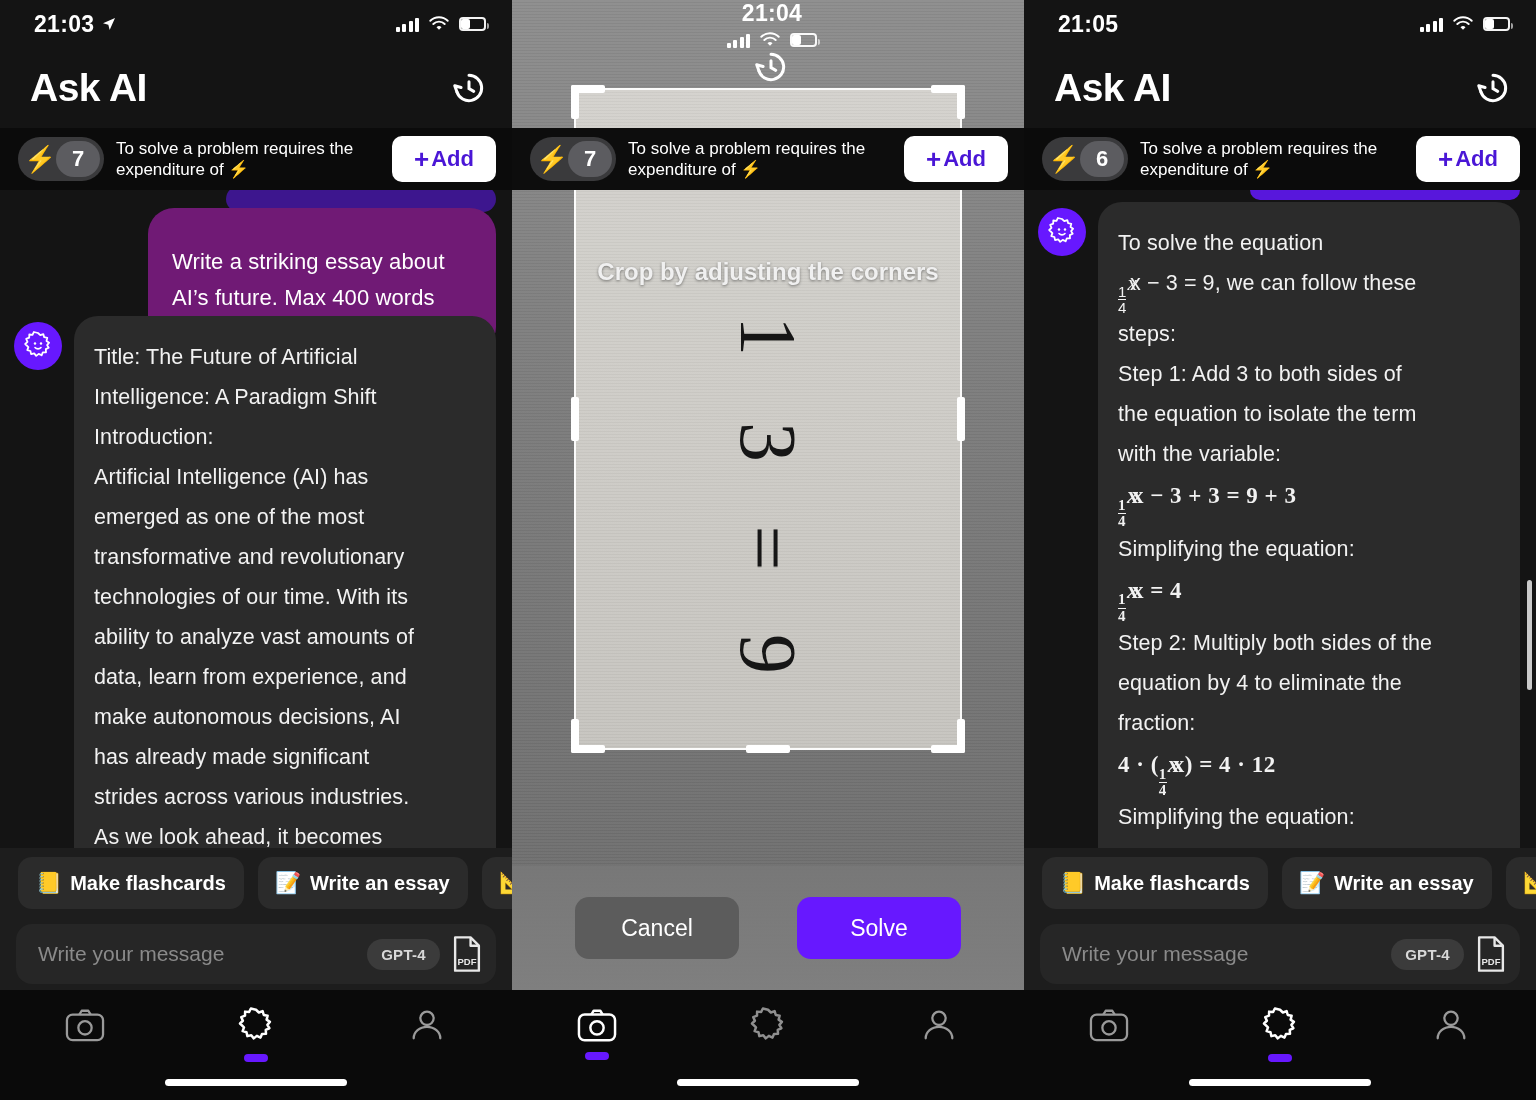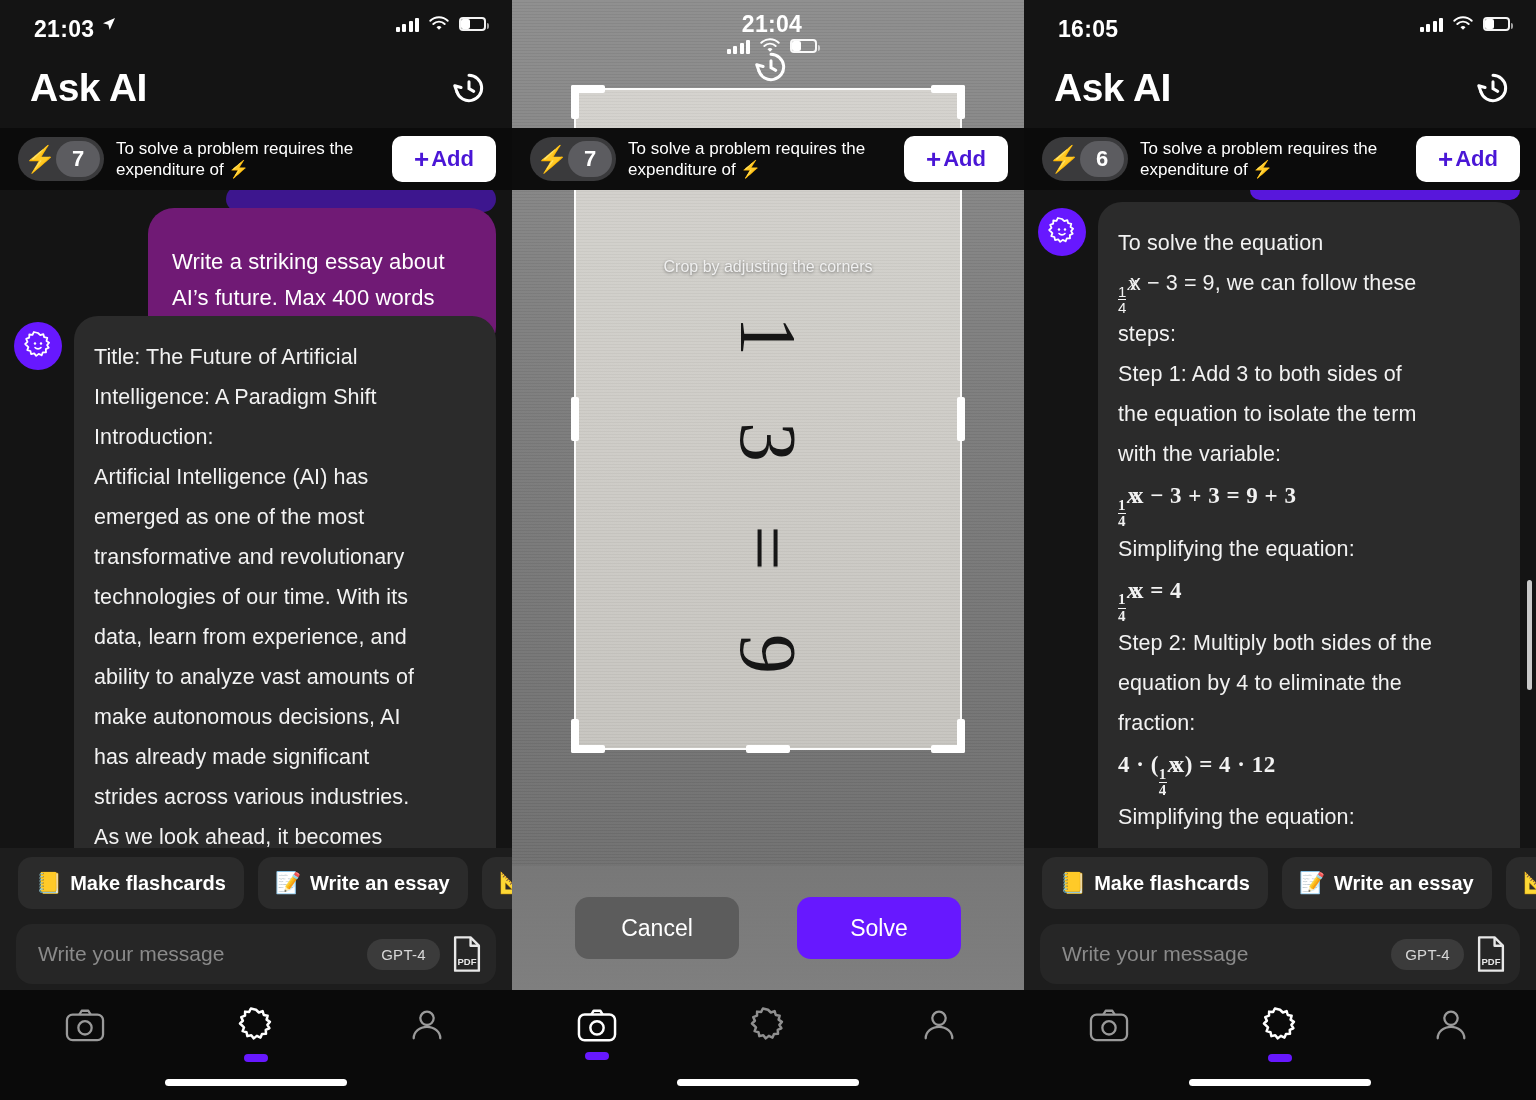--- a/index.html
+++ b/index.html
@@ -12,21 +12,21 @@
   .stage { position: relative; width: 1536px; height: 1100px; display: flex; }
   .panel { position: relative; width: 512px; height: 1100px; overflow: hidden; background: #141414; }
 
   
   .statusbar {
     position: relative; height: 48px;
     display: flex; align-items: center; justify-content: space-between;
     padding: 0 26px 0 34px;
   }
   .sb-left { display: flex; align-items: center; gap: 7px; }
-  .sb-time { color: #fff; font-size: 23px; font-weight: 600; letter-spacing: .3px; margin-top: 11px; }
+  .sb-time { color: #fff; font-size: 23px; font-weight: 600; letter-spacing: .3px; }
   .sb-loc { width: 16px; height: 16px; }
   .sb-right { display: flex; align-items: center; gap: 9px; }
   .bars { display: flex; align-items: flex-end; gap: 2.5px; height: 15px; }
   .bars i { width: 4px; background: #fff; border-radius: 1px; display: block; }
   .bars i:nth-child(1){height:5px}.bars i:nth-child(2){height:8px}
   .bars i:nth-child(3){height:11px}.bars i:nth-child(4){height:14px}
   .batt { width: 27px; height: 14px; border: 2px solid rgba(255,255,255,.95); border-radius: 4px; position: relative; }
   .batt::after { content:""; position:absolute; right:-5px; top:4px; width:2.5px; height:6px; background: rgba(255,255,255,.6); border-radius:0 2px 2px 0;}
   .batt i { display:block; height:100%; background:#fff; border-radius:2px; }
 
@@ -68,21 +68,21 @@
 
   
   .chips { position:absolute; left:0; right:0; bottom:182px; height:70px; display:flex; align-items:center; gap:14px; padding-left:18px; background:#1d1d1d; overflow:hidden; }
   .chip { background:#2b2b2b; border-radius:14px; height:52px; display:flex; align-items:center; gap:8px; padding:0 18px; color:#fff; font-size:20px; font-weight:700; white-space:nowrap; flex:none;}
   .chip .emo { font-size:21px; }
 
   
   .composer { position:absolute; left:0; right:0; bottom:110px; height:72px; background:#1d1d1d; display:flex; align-items:center; padding:0 16px;}
   .inputbox { flex:1; height:60px; background:#262626; border-radius:16px; display:flex; align-items:center; padding:0 12px 0 22px; gap:10px;}
   .ph { flex:1; color:#8a8a8a; font-size:21px; }
-  .gpt-tag { background:#3b3b3b; color:#d8d8d8; border-radius:18px; padding:7px 14px; font-size:15px; font-weight:400; letter-spacing:.3px;}
+  .gpt-tag { background:#3b3b3b; color:#d8d8d8; border-radius:18px; padding:7px 14px; font-size:15px; font-weight:700; letter-spacing:.3px;}
   .pdf-ico { width:34px; height:38px; flex:none; }
 
   
   .tabbar { position:absolute; left:0; right:0; bottom:0; height:110px; background:#0a0a0a; display:flex; align-items:flex-start; padding-top:16px;}
   .tab { flex:1; display:flex; flex-direction:column; align-items:center; gap:8px; }
   .tab .dot { width:24px; height:8px; border-radius:5px; background:#6718ff; }
   .tab .dot.off { background:transparent; }
   .homebar { position:absolute; bottom:14px; left:50%; transform:translateX(-50%); width:182px; height:7px; border-radius:5px; background:#fff;}
 
   
@@ -96,21 +96,21 @@
     background:
       repeating-linear-gradient(0deg, rgba(0,0,0,.03) 0 1px, rgba(255,255,255,.03) 1px 3px),
       linear-gradient(180deg,#d4d2cd 0%,#cdcbc6 55%,#c6c4bf 100%);
   }
   .cropframe { position:absolute; left:62px; right:62px; top:88px; bottom:240px; }
   .cf-line { position:absolute; background:rgba(255,255,255,.92); }
   .cf-handle { position:absolute; background:#fff; border-radius:2px; }
   .eqn { position:absolute; left:0; right:0; top:0; bottom:0; display:flex; flex-direction:column; align-items:center; justify-content:center; gap:26px; }
   .eqn span { transform:rotate(90deg); color:#161616; font-family:"Liberation Serif", serif; font-size:80px; font-weight:500; line-height:1;
     filter: blur(0.6px); }
-  .crop-hint { position:absolute; left:0; right:0; top:258px; text-align:center; color:#f0f0f0; font-size:16px; text-shadow:0 1px 3px rgba(0,0,0,.45); }
+  .crop-hint { position:absolute; left:0; right:0; top:258px; text-align:center; color:#f0f0f0; font-size:24px; text-shadow:0 1px 3px rgba(0,0,0,.45);font-weight:bold; }
   .cam-actions { position:absolute; left:0; right:0; bottom:110px; height:124px; display:flex; align-items:center; justify-content:center; gap:58px;
     background: linear-gradient(180deg, rgba(120,120,120,.92), rgba(128,128,128,.95)); }
   .cam-btn { height:62px; min-width:164px; border-radius:14px; display:flex; align-items:center; justify-content:center; color:#fff; font-size:23px; }
   .cam-btn.cancel { background:#5c5c5c; }
   .cam-btn.solve { background:#6718ff; }
   .campanel .statusbar, .campanel .navbar { position:relative; z-index:4;flex-direction:column; }
   .campanel .nav-title { text-shadow:0 1px 4px rgba(0,0,0,.35); }
   .campanel .energybar { background:#0d0d0d; }
 </style>
 </head>
@@ -179,22 +179,22 @@
           </svg>
         </div>
         <div class="ai-bubble">
           <p>Title: The Future of Artificial</p>
           <p>Intelligence: A Paradigm Shift</p>
           <p>Introduction:</p>
           <p>Artificial Intelligence (AI) has</p>
           <p>emerged as one of the most</p>
           <p>transformative and revolutionary</p>
           <p>technologies of our time. With its</p>
+          <p>ability to analyze vast amounts of</p>
           <p>data, learn from experience, and</p>
-          <p>ability to analyze vast amounts of</p>
           <p>make autonomous decisions, AI</p>
           <p>has already made significant</p>
           <p>strides across various industries.</p>
           <p>As we look ahead, it becomes</p>
         </div>
       </div>
     </div>
 
     <div class="chips">
       <div class="chip">
@@ -353,21 +353,21 @@
         <span class="dot off"></span>
       </div>
       <div class="homebar"></div>
     </div>
   </div>
 
   <div class="panel">
 
     <div class="statusbar">
       <div class="sb-left">
-        <span class="sb-time">16:05</span>
+        <span class="sb-time">21:05</span>
       </div>
       <div class="sb-right">
         <span class="bars">
             <i></i>
             <i></i>
             <i></i>
             <i></i>
           </span>
         <svg width="22" height="16" viewBox="0 0 24 18">
           <path d="M12 15.4 9.2 12.6a4 4 0 0 1 5.6 0z" fill="#fff"></path>

